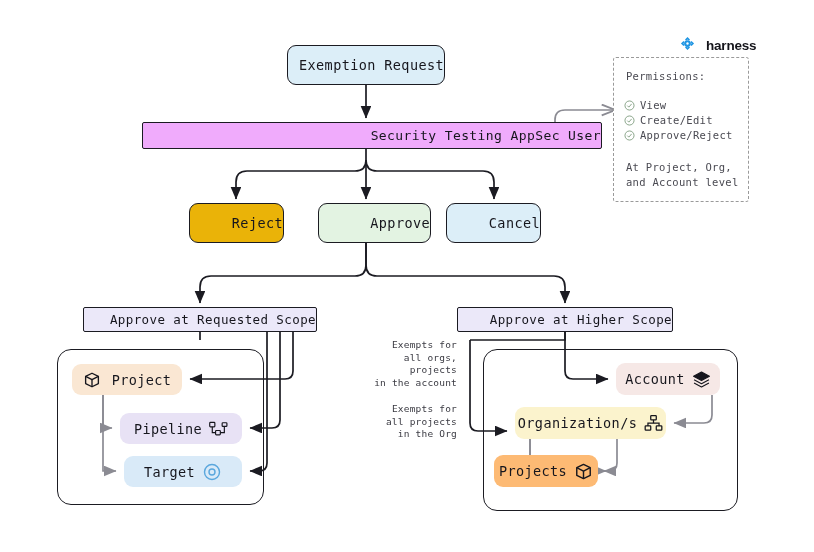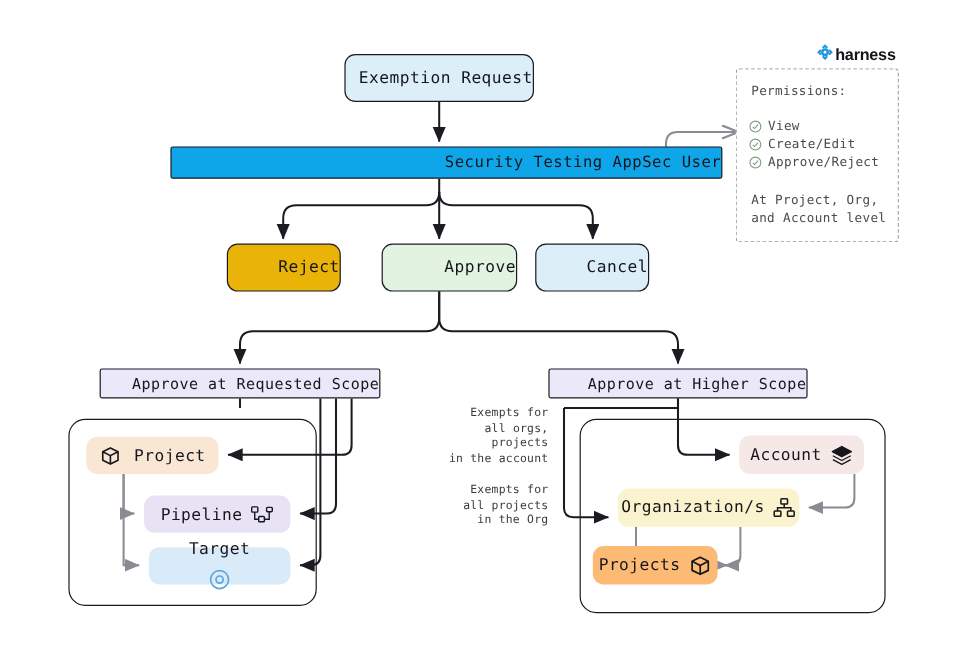--- a/index.html
+++ b/index.html
@@ -14,61 +14,61 @@
   #canvas { position:absolute; inset:0; width:814px; height:552px; }
   svg.wires { position:absolute; left:0; top:0; width:814px; height:552px; pointer-events:none; }
 
   .node { position:absolute; display:flex; align-items:center; justify-content:flex-end;
           border:1.6px solid #1b1b22; color:#16161d; letter-spacing:0.4px; }
   .rounded { border-radius:9px; }
   .sq { border-radius:2px; }
 
   
   #exemption-request { left:287px; top:45px; width:158px; height:40px; background:#dceef8; font-size:13.5px; }
-  #security-user { left:142px; top:122px; width:460px; height:27px; background:#0ea5e9; font-size:13px; }
+  #security-user { left:142px; top:122px; width:460px; height:27px; background:#f0abfc; font-size:13px; }
 
   #btn-reject  { left:189px; top:203px; width:95px; height:40px; background:#eab308; font-size:13.5px; }
   #btn-approve { left:318px; top:203px; width:113px; height:40px; background:#e3f3e2; font-size:13.5px; }
   #btn-cancel  { left:446px; top:203px; width:95px; height:40px; background:#dceef8; font-size:13.5px; }
 
   #scope-requested { left:83px; top:307px; width:234px; height:25px; background:#ebe8f9; font-size:12.5px; }
   #scope-higher    { left:457px; top:307px; width:216px; height:25px; background:#ebe8f9; font-size:12.5px; }
 
   
   .group { position:absolute; border:1.6px solid #1b1b22; border-radius:14px; background:transparent; }
   #group-left  { left:57px; top:349px; width:207px; height:156px; }
   #group-right { left:483px; top:349px; width:255px; height:162px; }
 
   
   .chip { position:absolute; display:flex; align-items:center; justify-content:center; gap:7px;
           border-radius:9px; font-size:13.5px; color:#16161d; letter-spacing:0.4px; }
   #chip-project  { left:72px; top:364px; width:110px; height:31px; background:#fae7d3;gap:11px; }
   #chip-pipeline { left:120px; top:413px; width:122px; height:31px; background:#e8e2f5; }
-  #chip-target   { left:124px; top:456px; width:118px; height:31px; background:#d9eaf8;flex-direction:column; }
+  #chip-target   { left:124px; top:456px; width:118px; height:31px; background:#d9eaf8; }
 
   #chip-account  { left:616px; top:363px; width:104px; height:32px; background:#f6e8e6; }
   #chip-orgs     { left:515px; top:407px; width:151px; height:32px; background:#fbf3cd; }
   #chip-projects { left:494px; top:455px; width:104px; height:32px; background:#fdba74; }
 
   .chip .label { white-space:nowrap; }
   .chip svg, .node svg { display:block; }
 
   
   #permissions-box { position:absolute; left:613px; top:57px; width:136px; height:145px;
     border:1.5px dashed #9a9a9a; border-radius:3px; background:#fff; }
   #permissions-box .ptitle { position:absolute; left:12px; top:12px; font-size:10.5px; color:#4a4a52; letter-spacing:0.3px; }
   #permissions-box .plist { position:absolute; left:10px; top:40px; }
   #permissions-box .prow { display:flex; align-items:center; gap:5px; font-size:10.5px; color:#4a4a52;
                            line-height:15px; letter-spacing:0.3px; }
   #permissions-box .pfoot { position:absolute; left:12px; top:102px; font-size:10.5px; color:#4a4a52;
                             line-height:15px; letter-spacing:0.3px; white-space:pre-line; }
   .check { width:11px; height:11px; flex:0 0 auto; }
 
   
-  #harness-logo { position:absolute; left:680px; top:36px; display:flex; align-items:center; gap:1px; }
+  #harness-logo { position:absolute; left:680px; top:36px; display:flex; align-items:center; gap:11px; }
   #harness-logo .wordmark { font-family:"Liberation Sans", sans-serif; font-weight:bold;
                             font-size:13.5px; color:#14141a; letter-spacing:-0.2px; }
 
   
   .annot { position:absolute; font-size:9.5px; color:#3a3a42; line-height:12.5px;
            text-align:right; white-space:pre-line; letter-spacing:0.2px; }
   #annot-account { left:369px; top:339px; width:88px; }
   #annot-org     { left:369px; top:403px; width:88px; }
 </style>
 </head>

